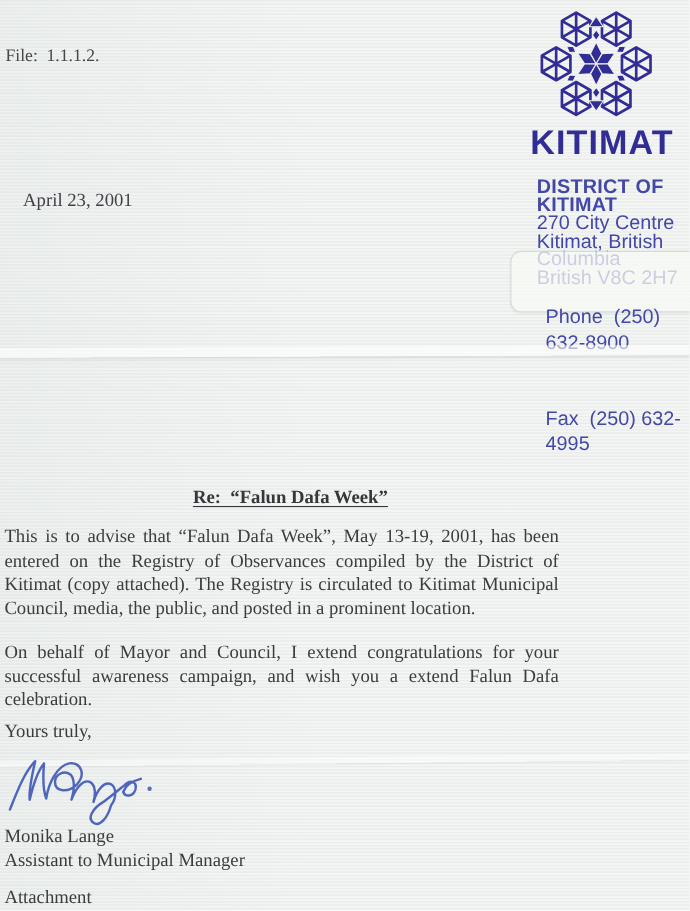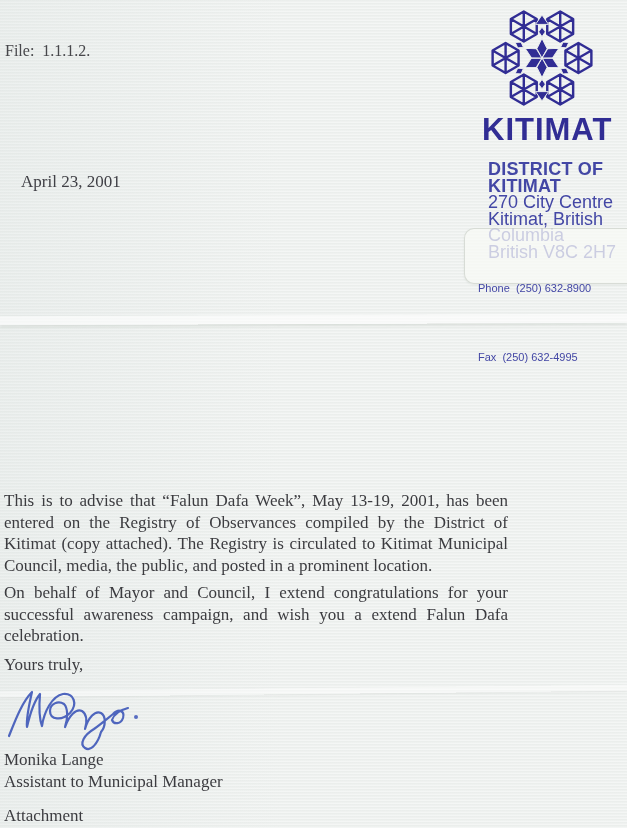--- a/index.html
+++ b/index.html
@@ -46,23 +46,23 @@
   }
   .address-block .l1{font-weight:700;letter-spacing:0.2px;}
   .contact-box{
     left:464px;top:228px;width:170px;height:54px;
     background:rgba(248,250,246,0.75);
     border:1px solid rgba(190,196,188,0.55);
     border-radius:10px;
     box-shadow:0 1px 2px rgba(150,158,150,0.15);
   }
   .contact-lines{
-    left:478px;top:231px;
+    left:496px;top:231px;
     font-family:"Liberation Sans", sans-serif;
-    font-size:11px;line-height:23px;
+    font-size:18px;line-height:23px;
     color:var(--address-blue);
     white-space:pre-wrap;
   }
   
   .crease1{
     left:0;top:315px;width:627px;height:9px;
     background:rgba(255,255,255,0.6);
     box-shadow:0 2px 3px rgba(170,178,170,0.28);
     transform:rotate(-0.25deg);
   }
@@ -81,21 +81,21 @@
     text-underline-offset:3px;
     white-space:pre-wrap;
     color:#37373b;
   }
   .para{
     left:4px;width:504px;
     font-size:17px;line-height:21.6px;
     text-align:justify;
     color:var(--body-text);
   }
-  .para1{top:477px;margin-top:13px;}
+  .para1{top:477px;}
   .para2{top:582px;}
   .closing{left:4px;top:655px;font-size:17px;}
   .sig-wrap{left:2px;top:680px;width:145px;height:80px;}
   .signer-name{left:4px;top:750px;font-size:17px;}
   .signer-title{left:4px;top:772px;font-size:17px;}
   .attachment{left:4px;top:806px;font-size:17px;}
 </style>
 </head>
 <body>
 
@@ -170,20 +170,21 @@
 
   <div class="abs contact-box"></div>
   <div class="abs contact-lines">
     <div>Phone  (250) 632-8900</div>
     <div>Fax  (250) 632-4995</div>
   </div>
 
   <div class="abs crease1"></div>
   <div class="abs crease2"></div>
 
+  <div class="abs subject">Re:  “Falun Dafa Week”</div>
   <div class="abs para para1">This is to advise that “Falun Dafa Week”, May 13-19, 2001, has been entered on the Registry of Observances compiled by the District of Kitimat (copy attached).  The Registry is circulated to Kitimat Municipal Council, media, the public, and posted in a prominent location.</div>
   <div class="abs para para2">On behalf of Mayor and Council, I extend congratulations for your successful awareness campaign, and wish you a extend Falun Dafa celebration.</div>
   <div class="abs closing">Yours truly,</div>
 
   <div class="abs sig-wrap">
     <svg width="145" height="80" viewBox="0 0 145 80" xmlns="http://www.w3.org/2000/svg">
       <path d="M7 56
                C13 41, 20 22, 30 12
                C27 25, 24 38, 25 47
                C28 34, 33 20, 38 14

